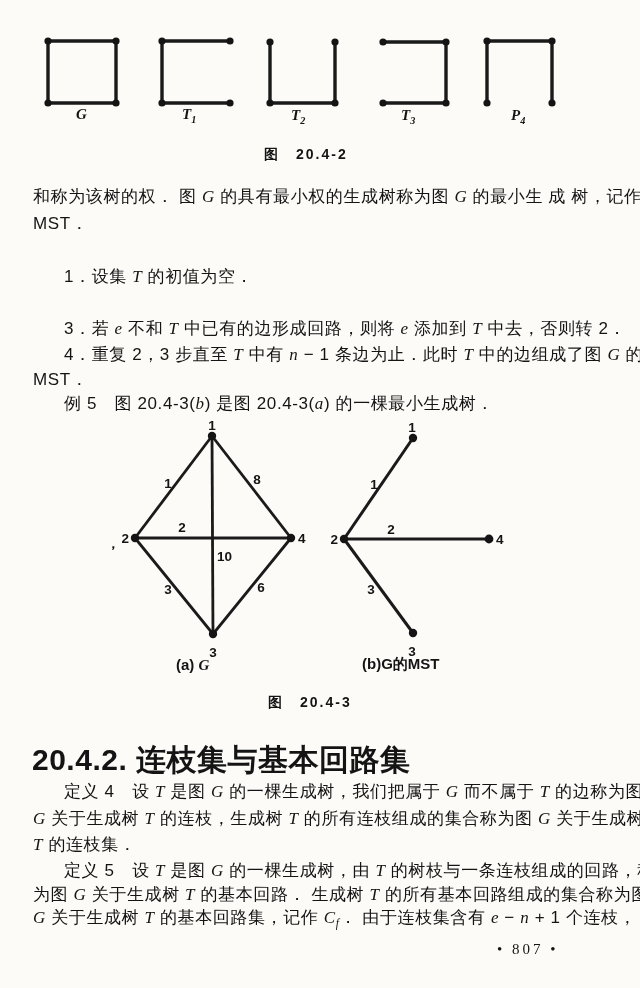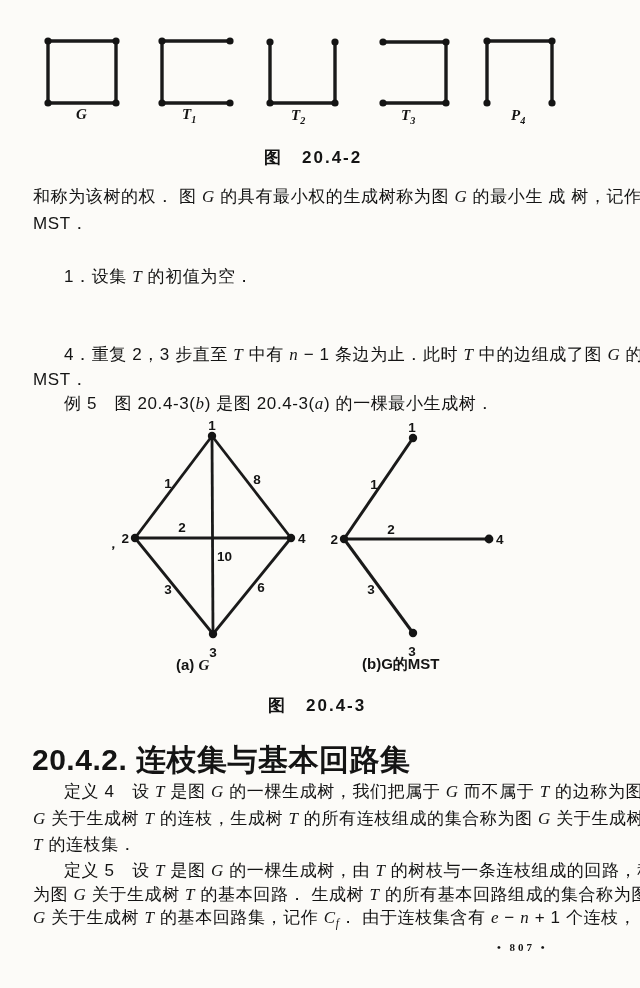--- a/index.html
+++ b/index.html
@@ -20,21 +20,21 @@
     line-height:21px;
     letter-spacing:0.6px;
     white-space:pre;
     color:#141414;
   }
   .seg-b{font-weight:400;}
   .seg-i{font-style:italic;font-family:"Liberation Serif","DejaVu Serif",serif;}
   sub{font-size:0.68em;line-height:0;}
   .caption{
     position:absolute;
-    font-size:17px;
+    font-size:14px;
     font-weight:700;
     letter-spacing:2px;
     white-space:pre;
   }
   .sq-label{
     position:absolute;
     font-size:15px;
     font-style:italic;
     font-weight:600;
     font-family:"Liberation Serif","DejaVu Serif",serif;
@@ -50,22 +50,22 @@
   .graph-caption .name{font-style:italic;font-family:"Liberation Serif","DejaVu Serif",serif;}
   .heading{
     position:absolute;
     font-size:30px;
     font-weight:700;
     letter-spacing:0.5px;
     white-space:pre;
   }
   .page-number{
     position:absolute;
-    font-size:11px;
-    font-weight:700;
+    font-size:15px;
+    font-weight:400;
     letter-spacing:3px;
     font-family:"Liberation Serif","DejaVu Serif",serif;
     white-space:pre;
   }
   svg text{
     font-family:"Liberation Sans","DejaVu Sans",sans-serif;
     font-size:13.5px;
     font-weight:600;
     fill:#141414;
   }
@@ -169,20 +169,21 @@
   <span class="sq-label" style="left:511px;top:107px"><span>P</span><sub>4</sub></span>
 
   <div class="caption" style="left:264px;top:146px">图　20.4-2</div>
   <div class="graph-caption" style="left:176px;top:656px"><span>(a) </span><span class="name">G</span></div>
   <div class="graph-caption" style="left:362px;top:655px">(b)G的MST</div>
   <div class="caption" style="left:268px;top:694px">图　20.4-3</div>
 
   <div class="line" style="left:33px;top:186px"><span>和称为该树的权． 图 </span><span class="seg-i">G</span><span> 的具有最小权的生成树称为图 </span><span class="seg-i">G</span><span> 的</span><span class="seg-b">最小生 成 树</span><span>，记作</span></div>
   <div class="line" style="left:33px;top:213px"><span>MST．</span></div>
   <div class="line" style="left:64px;top:266px"><span class="seg-b">1．</span><span>设集 </span><span class="seg-i">T</span><span> 的初值为空．</span></div>
+  <div class="line" style="left:64px;top:318px"><span class="seg-b">3．</span><span>若 </span><span class="seg-i">e</span><span> 不和 </span><span class="seg-i">T</span><span> 中已有的边形成回路，则将 </span><span class="seg-i">e</span><span> 添加到 </span><span class="seg-i">T</span><span> 中去，否则转 2．</span></div>
   <div class="line" style="left:64px;top:344px"><span class="seg-b">4．</span><span>重复 2，3 步直至 </span><span class="seg-i">T</span><span> 中有 </span><span class="seg-i">n</span><span> − 1 条边为止．此时 </span><span class="seg-i">T</span><span> 中的边组成了图 </span><span class="seg-i">G</span><span> 的</span></div>
   <div class="line" style="left:33px;top:369px"><span>MST．</span></div>
   <div class="line" style="left:64px;top:393px"><span class="seg-b">例 5</span><span>　图 20.4-3(</span><span class="seg-i">b</span><span>) 是图 20.4-3(</span><span class="seg-i">a</span><span>) 的一棵最小生成树．</span></div>
 
   <div class="heading" style="left:32px;top:740px">20.4.2. 连枝集与基本回路集</div>
 
   <div class="line" style="left:64px;top:781px"><span class="seg-b">定义 4</span><span>　设 </span><span class="seg-i">T</span><span> 是图 </span><span class="seg-i">G</span><span> 的一棵生成树，我们把属于 </span><span class="seg-i">G</span><span> 而不属于 </span><span class="seg-i">T</span><span> 的边称为图</span></div>
   <div class="line" style="left:33px;top:808px"><span class="seg-i">G</span><span> 关于生成树 </span><span class="seg-i">T</span><span> 的</span><span class="seg-b">连枝</span><span>，生成树 </span><span class="seg-i">T</span><span> 的所有连枝组成的集合称为图 </span><span class="seg-i">G</span><span> 关于生成树</span></div>
   <div class="line" style="left:33px;top:834px"><span class="seg-i">T</span><span> 的</span><span class="seg-b">连枝集</span><span>．</span></div>
   <div class="line" style="left:64px;top:860px"><span class="seg-b">定义 5</span><span>　设 </span><span class="seg-i">T</span><span> 是图 </span><span class="seg-i">G</span><span> 的一棵生成树，由 </span><span class="seg-i">T</span><span> 的树枝与一条连枝组成的回路，称</span></div>

